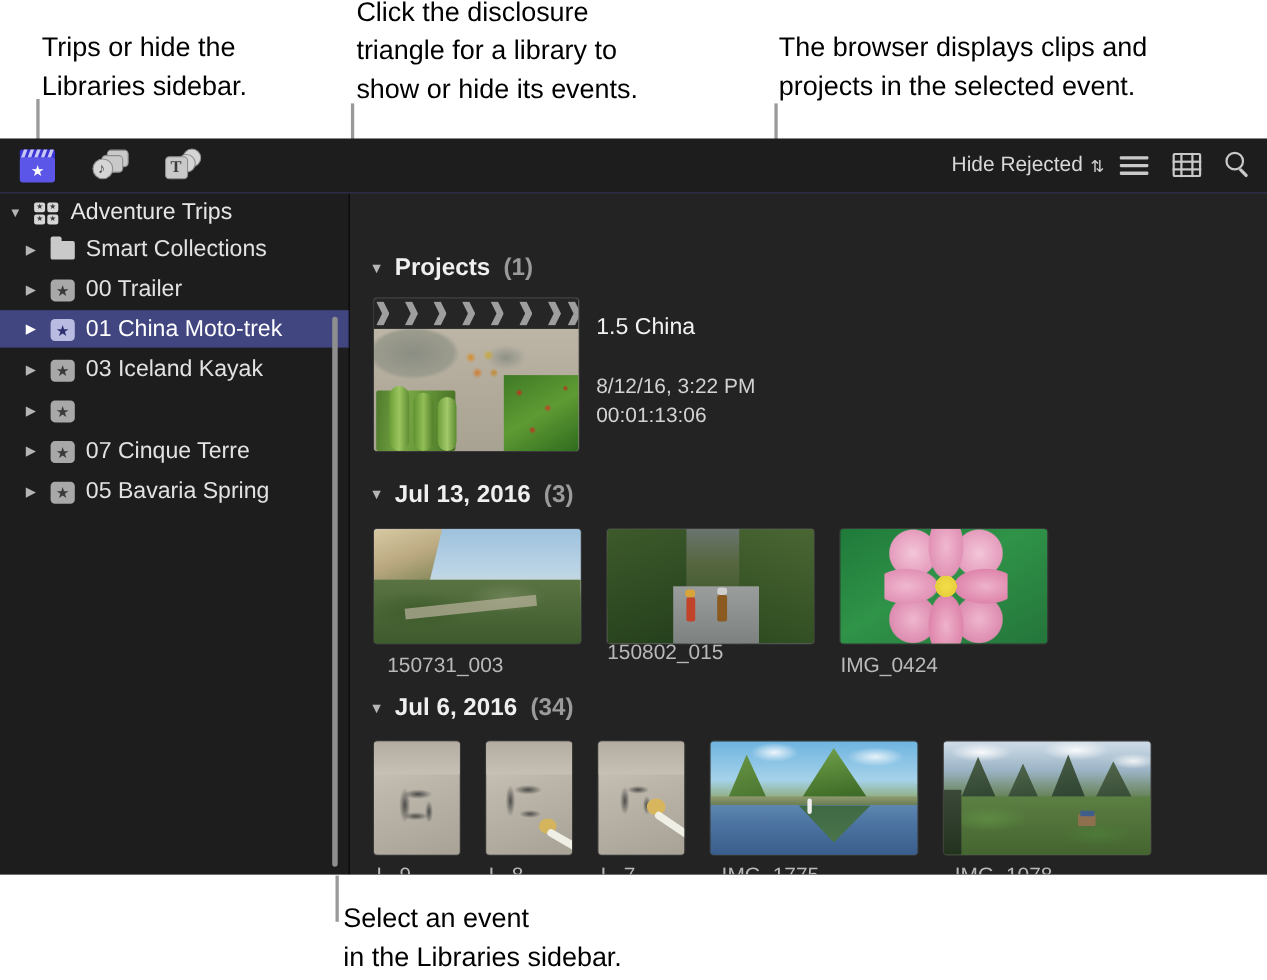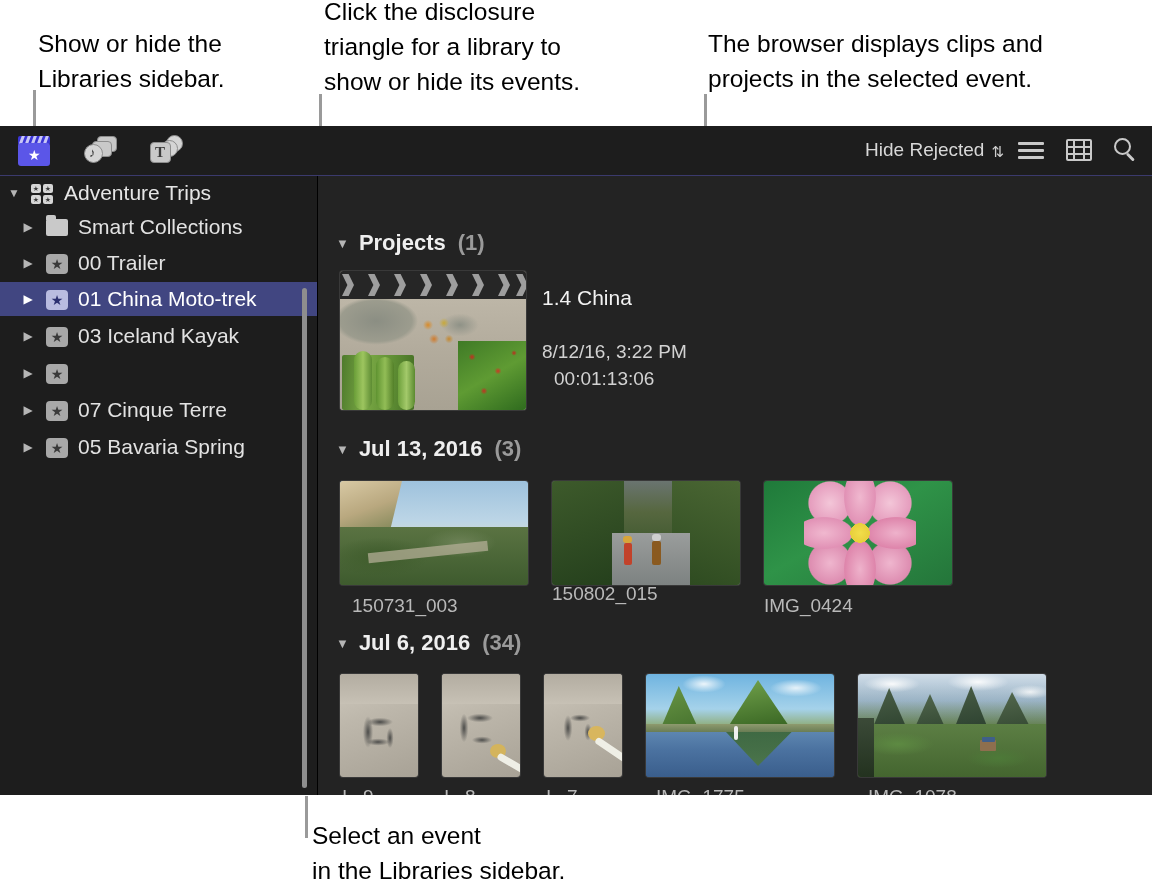--- a/index.html
+++ b/index.html
@@ -178,21 +178,21 @@
     position:absolute; top:3px; width:12px; height:22px;
     background:#9e9e9e;
     clip-path: polygon(0 0, 55% 0, 100% 50%, 55% 100%, 0 100%, 45% 50%);
   }
 </style>
 </head>
 <body>
 
 <div id="root">
 
-  <div class="callout" id="callout-left">Show or hide the
+  <div class="callout" id="callout-left">Trips or hide the
 Libraries sidebar.</div>
   <div class="callout" id="callout-mid">Click the disclosure
 triangle for a library to
 show or hide its events.</div>
   <div class="callout" id="callout-bottom">Select an event
 in the Libraries sidebar.</div>
   <div class="callout" id="callout-right">The browser displays clips and
 projects in the selected event.</div>
 
   <div class="leader" style="left:33px; top:90px; width:3px; height:62px;"></div>
@@ -366,23 +366,23 @@
             <i style="left:28px"></i>
             <i style="left:54px"></i>
           <i style="left:80px"></i>
             <i style="left:106px"></i>
             <i style="left:132px"></i>
           <i style="left:158px"></i>
             <i style="left:176px"></i>
         </div>
       </div>
 
-      <div class="proj-title" style="left:224px; top:110px;">1.4 China</div>
+      <div class="proj-title" style="left:224px; top:110px;">1.5 China</div>
       <div class="proj-meta" style="left:224px; top:165px;">8/12/16, 3:22 PM</div>
-      <div class="proj-meta" style="left:224px; top:192px;margin-left:12px;">00:01:13:06</div>
+      <div class="proj-meta" style="left:224px; top:192px;">00:01:13:06</div>
 
       <div class="sec-header" style="top:260px;">
         <span class="tri">▼</span>
         <span>Jul 13, 2016</span>
         <span class="cnt">(3)</span>
       </div>
 
       <div class="thumb" style="left:22px; top:305px; width:188px; height:104px; background:
              linear-gradient(180deg,#9ec2dd 0%,#bcd5e6 38%,#cdd9d8 52%,#6e7f5c 62%,#4f6b3c 100%);">
         <div style="position:absolute; left:0; top:0; width:62px; height:72px; background:

